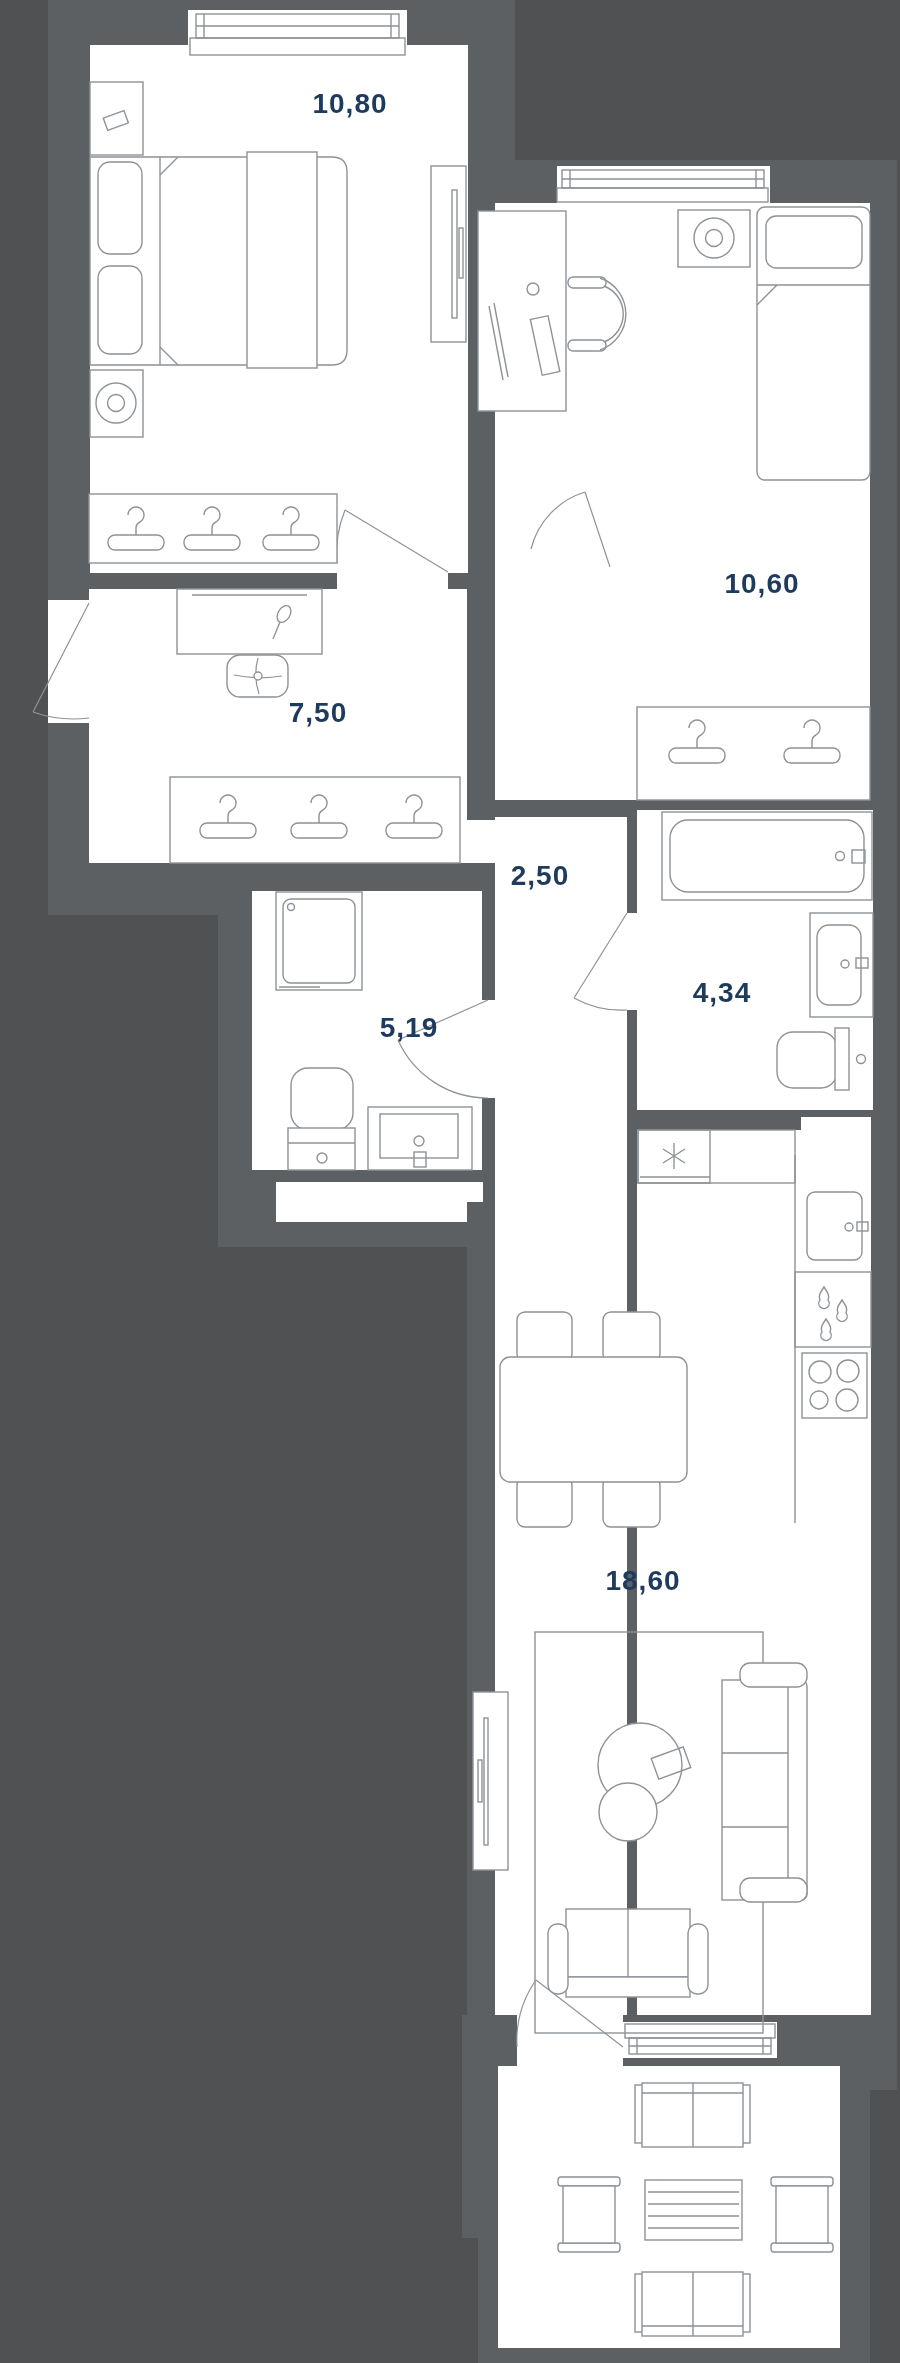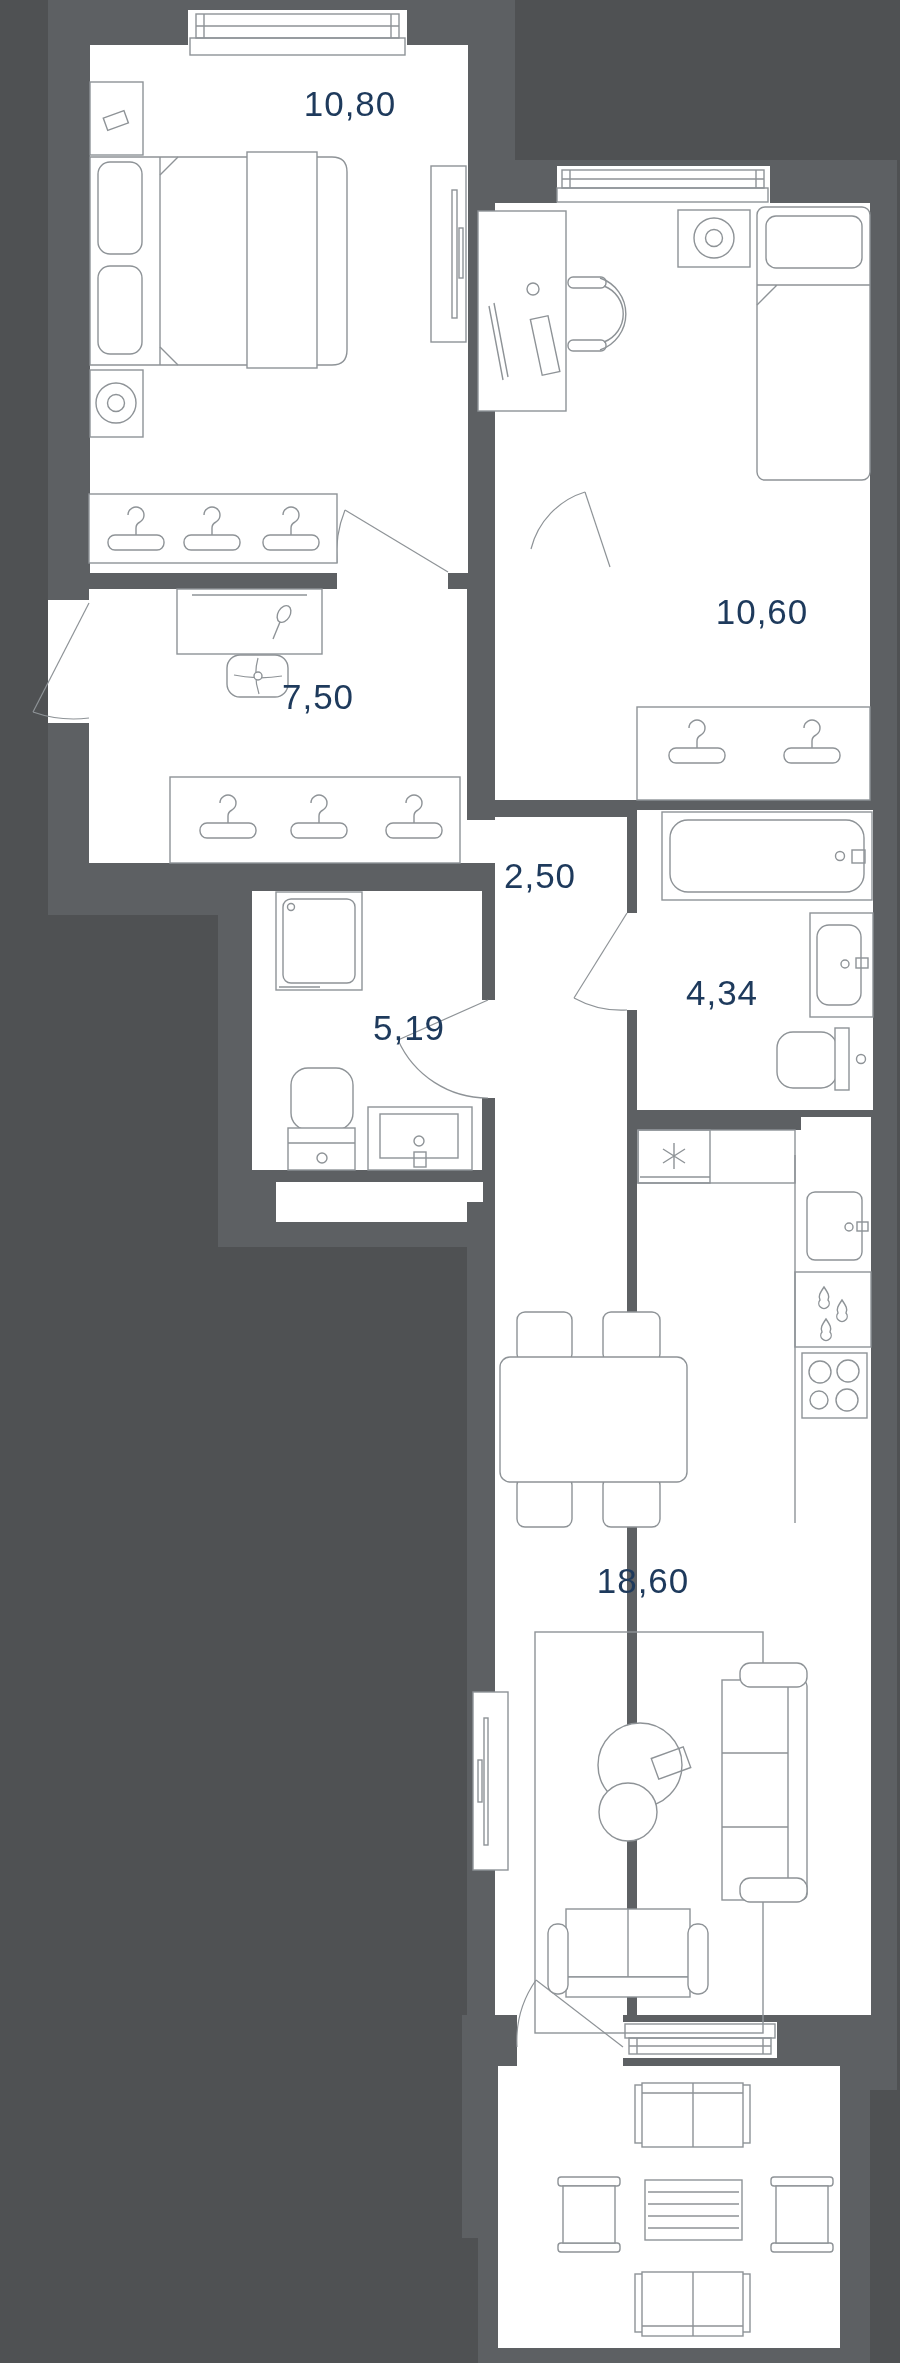--- a/index.html
+++ b/index.html
@@ -16,24 +16,24 @@
   svg{position:absolute;left:0;top:0;}
   .w{fill:var(--wall,#5D6063);stroke:none;}
   .r{fill:var(--room,#FFFFFF);stroke:none;}
   .ln{fill:none;stroke:var(--line,#8E9397);stroke-width:1.4;}
   .fw{fill:var(--room,#FFFFFF);stroke:var(--line,#8E9397);stroke-width:1.4;}
   .arc{fill:none;stroke:var(--line,#8E9397);stroke-width:1.2;}
   .room-label{
     position:absolute;
     transform:translate(-50%,-50%);
     color:var(--label,#1E3A5C);
-    font-size:35px;
+    font-size:28px;
     letter-spacing:1px;
     white-space:nowrap;
-    font-weight:400;
+    font-weight:700;
   }
 </style>
 </head>
 <body>
 
 <div id="stage">
 <svg width="900" height="2363" viewBox="0 0 900 2363">
   <defs>
     <g id="hanger">
       <rect x="-28" y="0" width="56" height="15" rx="7" class="ln"></rect>
@@ -312,19 +312,19 @@
   </g>
   <g>
     <rect class="fw" x="635" y="2274" width="8" height="58"></rect>
     <rect class="fw" x="742" y="2274" width="8" height="58"></rect>
     <rect class="fw" x="642" y="2272" width="101" height="64"></rect>
     <path class="ln" d="M693 2272 V2336 M642 2326 H743"></path>
   </g>
 </svg>
 
 <span class="room-label" style="left:350px;top:104px">10,80</span>
-<span class="room-label" style="left:762px;top:612px">10,60</span>
-<span class="room-label" style="left:318px;top:697px">7,50</span>
+<span class="room-label" style="left:762px;top:584px">10,60</span>
+<span class="room-label" style="left:318px;top:713px">7,50</span>
 <span class="room-label" style="left:540px;top:876px">2,50</span>
 <span class="room-label" style="left:409px;top:1028px">5,19</span>
 <span class="room-label" style="left:722px;top:993px">4,34</span>
 <span class="room-label" style="left:643px;top:1581px">18,60</span>
 </div>
 
 </body></html>

